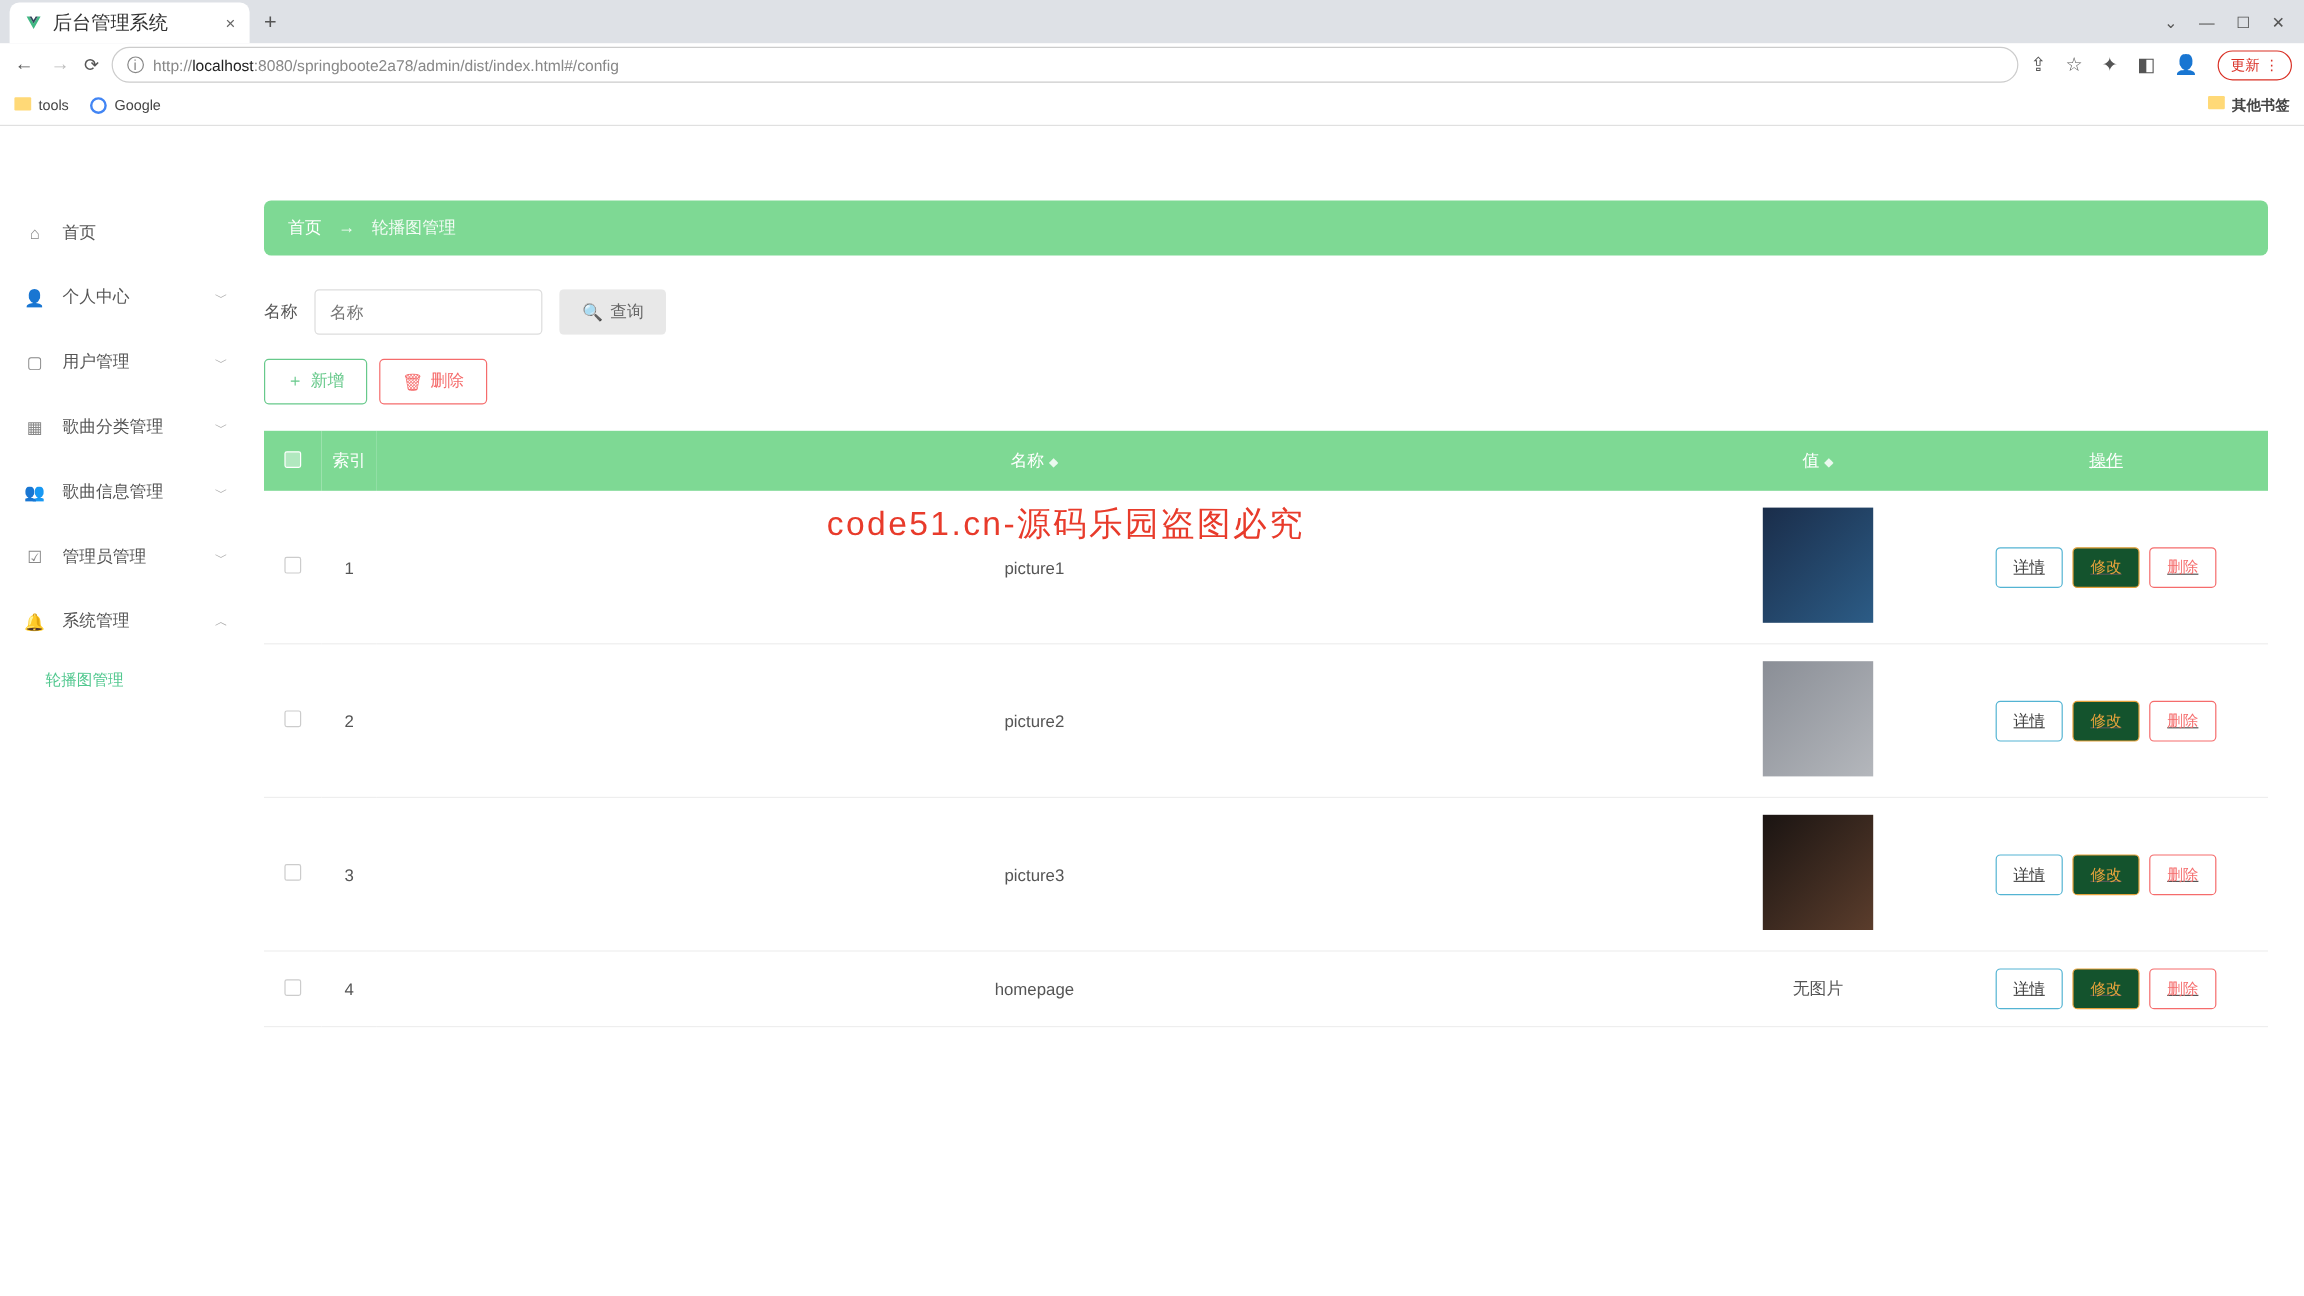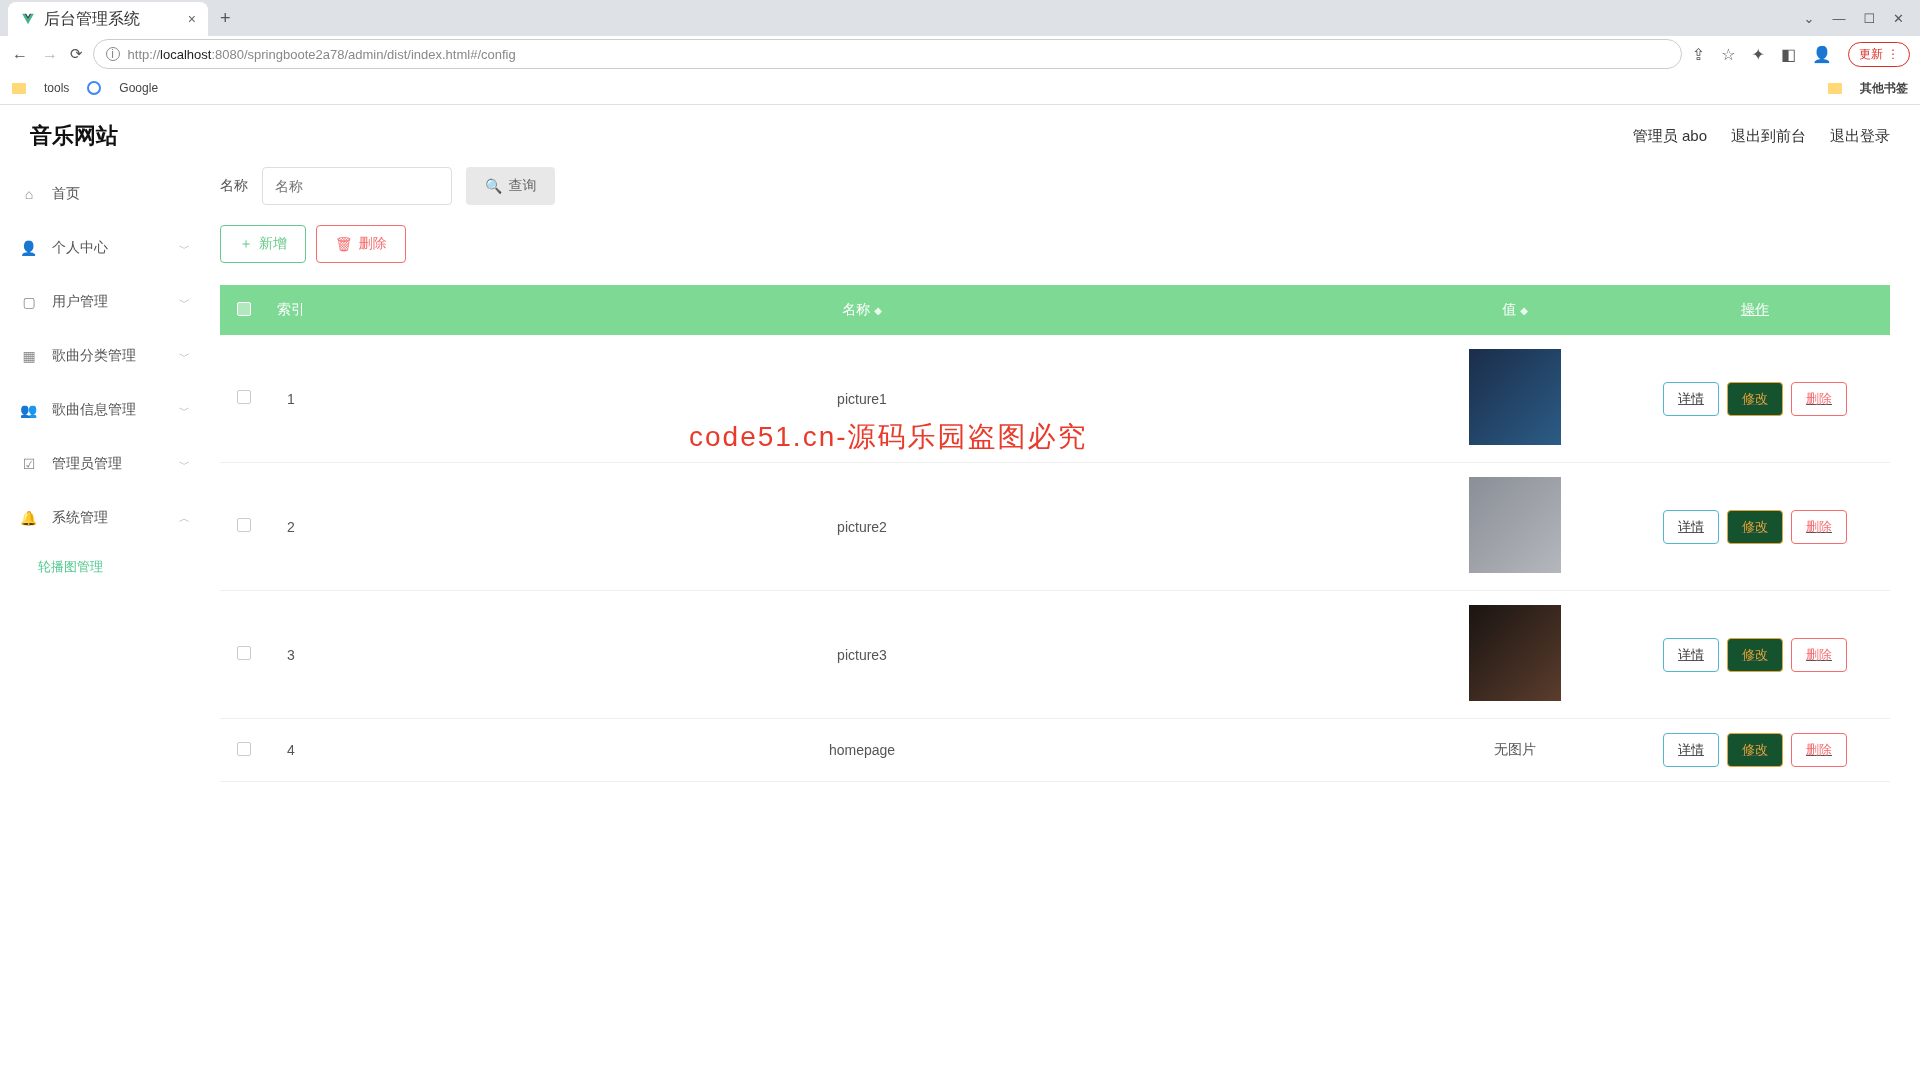--- a/index.html
+++ b/index.html
@@ -18,21 +18,21 @@
   .nav-arrow { width: 20px; text-align: center; font-size: 16px; color: #555; }
   .nav-arrow.disabled { color: #bbb; }
   .reload { font-size: 15px; color: #555; }
   .url-box { flex: 1; display: flex; align-items: center; height: 30px; border: 1px solid #ccc; border-radius: 15px; padding: 0 12px; gap: 8px; font-size: 13px; color: #333; }
   .url-box .info-icon { font-size: 12px; border: 1px solid #888; border-radius: 50%; width: 14px; height: 14px; display: inline-flex; align-items:center; justify-content:center; color:#888;}
   .url-text .bold { color: #222; }
   .url-text .dim { color: #888; }
   .addr-icons { display: flex; gap: 16px; align-items: center; color: #555; font-size: 16px;}
   .update-btn { border: 1px solid #d93025; color: #d93025; border-radius: 14px; padding: 3px 10px; font-size: 12px; display: flex; align-items: center; gap: 4px;}
   .bookmark-bar { display: flex; align-items: center; height: 32px; padding: 0 12px; gap: 18px; font-size: 12px; color: #444;}
-  .bm-item { display: flex; align-items: center; gap: 18px; }
+  .bm-item { display: flex; gap: 6px; }
   .bm-folder { width: 14px; height: 11px; background: #ffd977; border-radius: 1px; }
   .bm-right { margin-left: auto; font-weight: bold; }
   .bm-google { display:inline-block; width:14px; height:14px; border:2px solid #4285f4; border-radius:50%;}
   
   
   .app { display: flex; height: calc(1080px - 108px); position: relative; overflow: hidden; }
   
   
   .app-header { position: absolute; top: 0; left: 0; right: 0; height: 62px; background: #fff; display: flex; align-items: center; padding: 0 30px; z-index: 10;}
   .brand { font-size: 22px; font-weight: 700; color: #111; }
@@ -209,28 +209,20 @@
       <span>code51.cn</span>
       <span>code51.cn</span>
       <span>code51.cn</span>
       <span>code51.cn</span>
       <span>code51.cn</span>
     </div>
 </div>
 
 <div class="app">
 
-  <div class="app-header">
-    <div class="brand">音乐网站</div>
-    <div class="header-right">
-      <span>管理员 abo</span>
-      <span>退出到前台</span>
-      <span>退出登录</span>
-    </div>
-  </div>
 
   <div class="sidebar">
     <div class="side-item">
       <span class="side-icon">⌂</span>
       <span>首页</span>
     </div>
     <div class="side-item">
       <span class="side-icon">👤</span>
       <span>个人中心</span>
       <span class="side-expand">﹀</span>
@@ -261,20 +253,25 @@
       <span class="side-expand">︿</span>
     </div>
     <div class="side-sub">
       <span>轮播图管理</span>
     </div>
   </div>
 
   <div class="main">
     <div class="main-inner">
 
+      <div class="breadcrumb">
+        <span class="home-link">首页</span>
+        <span class="sep">→</span>
+        <span class="current">轮播图管理</span>
+      </div>
 
       <div class="search-row">
         <span class="search-label">名称</span>
         <input class="text-input" placeholder="名称" style="">
         <button class="btn btn-gray">
           <span>🔍</span>
           <span>查询</span>
         </button>
       </div>
 

